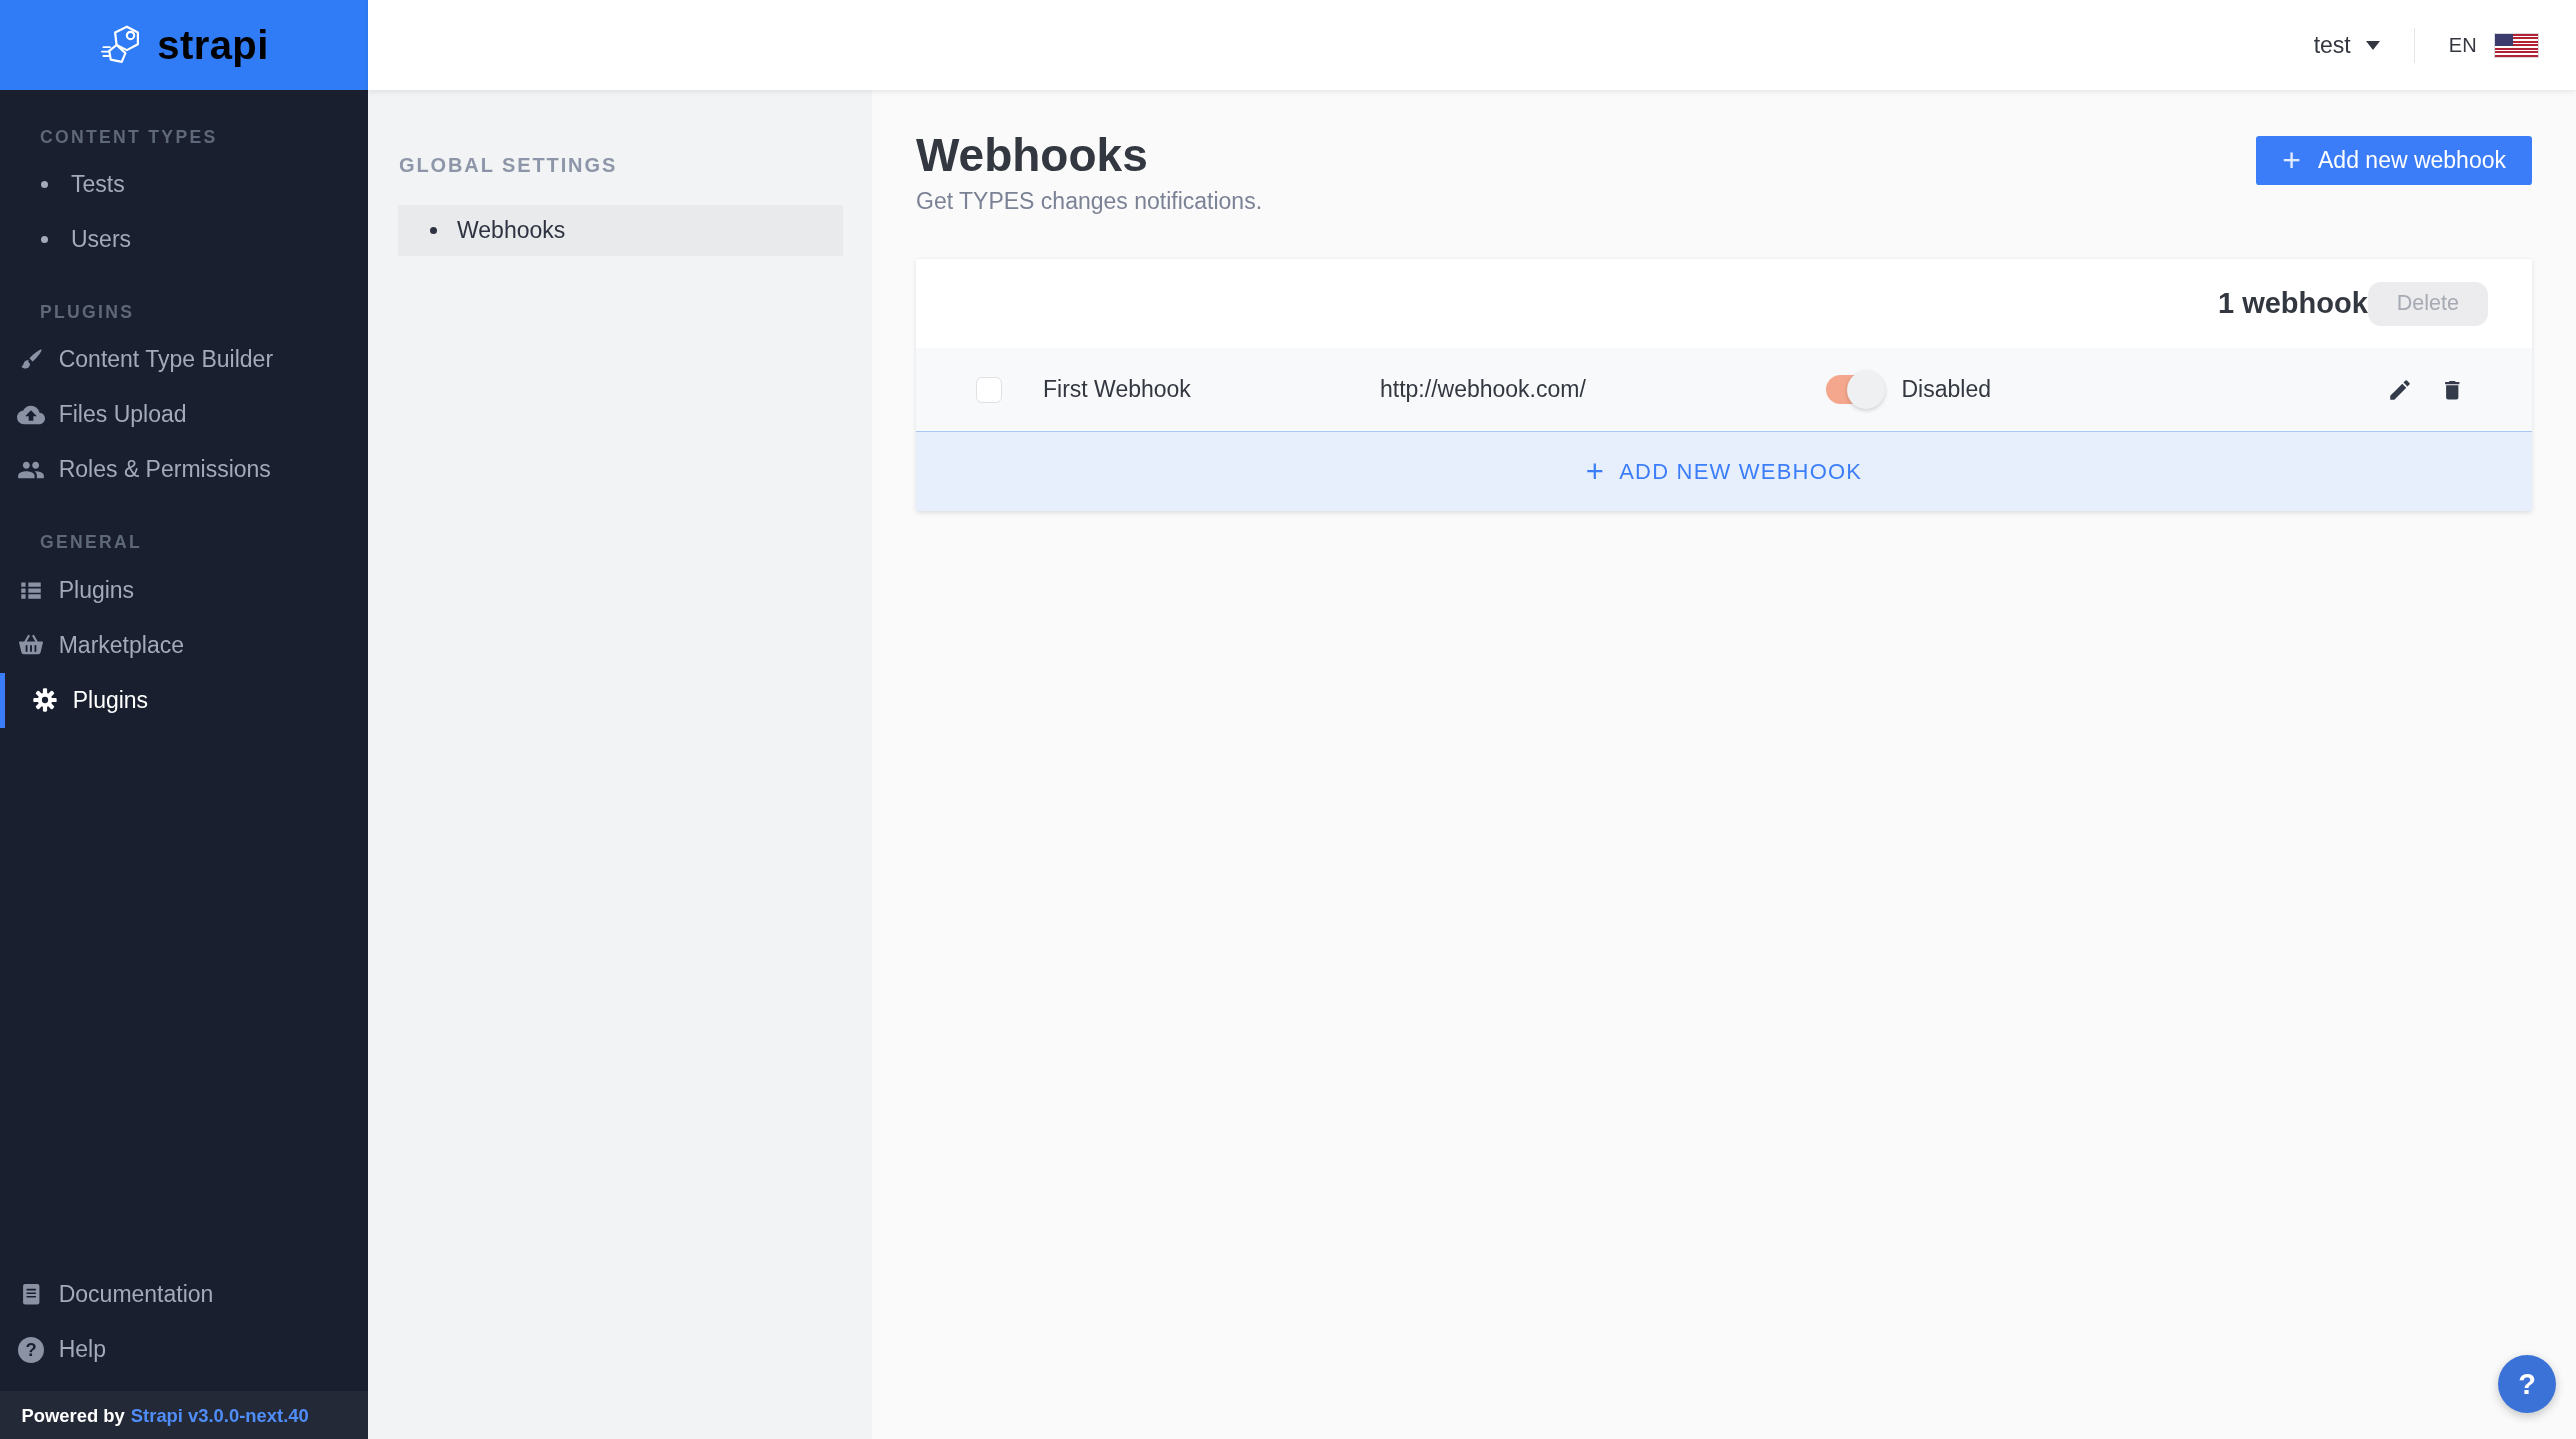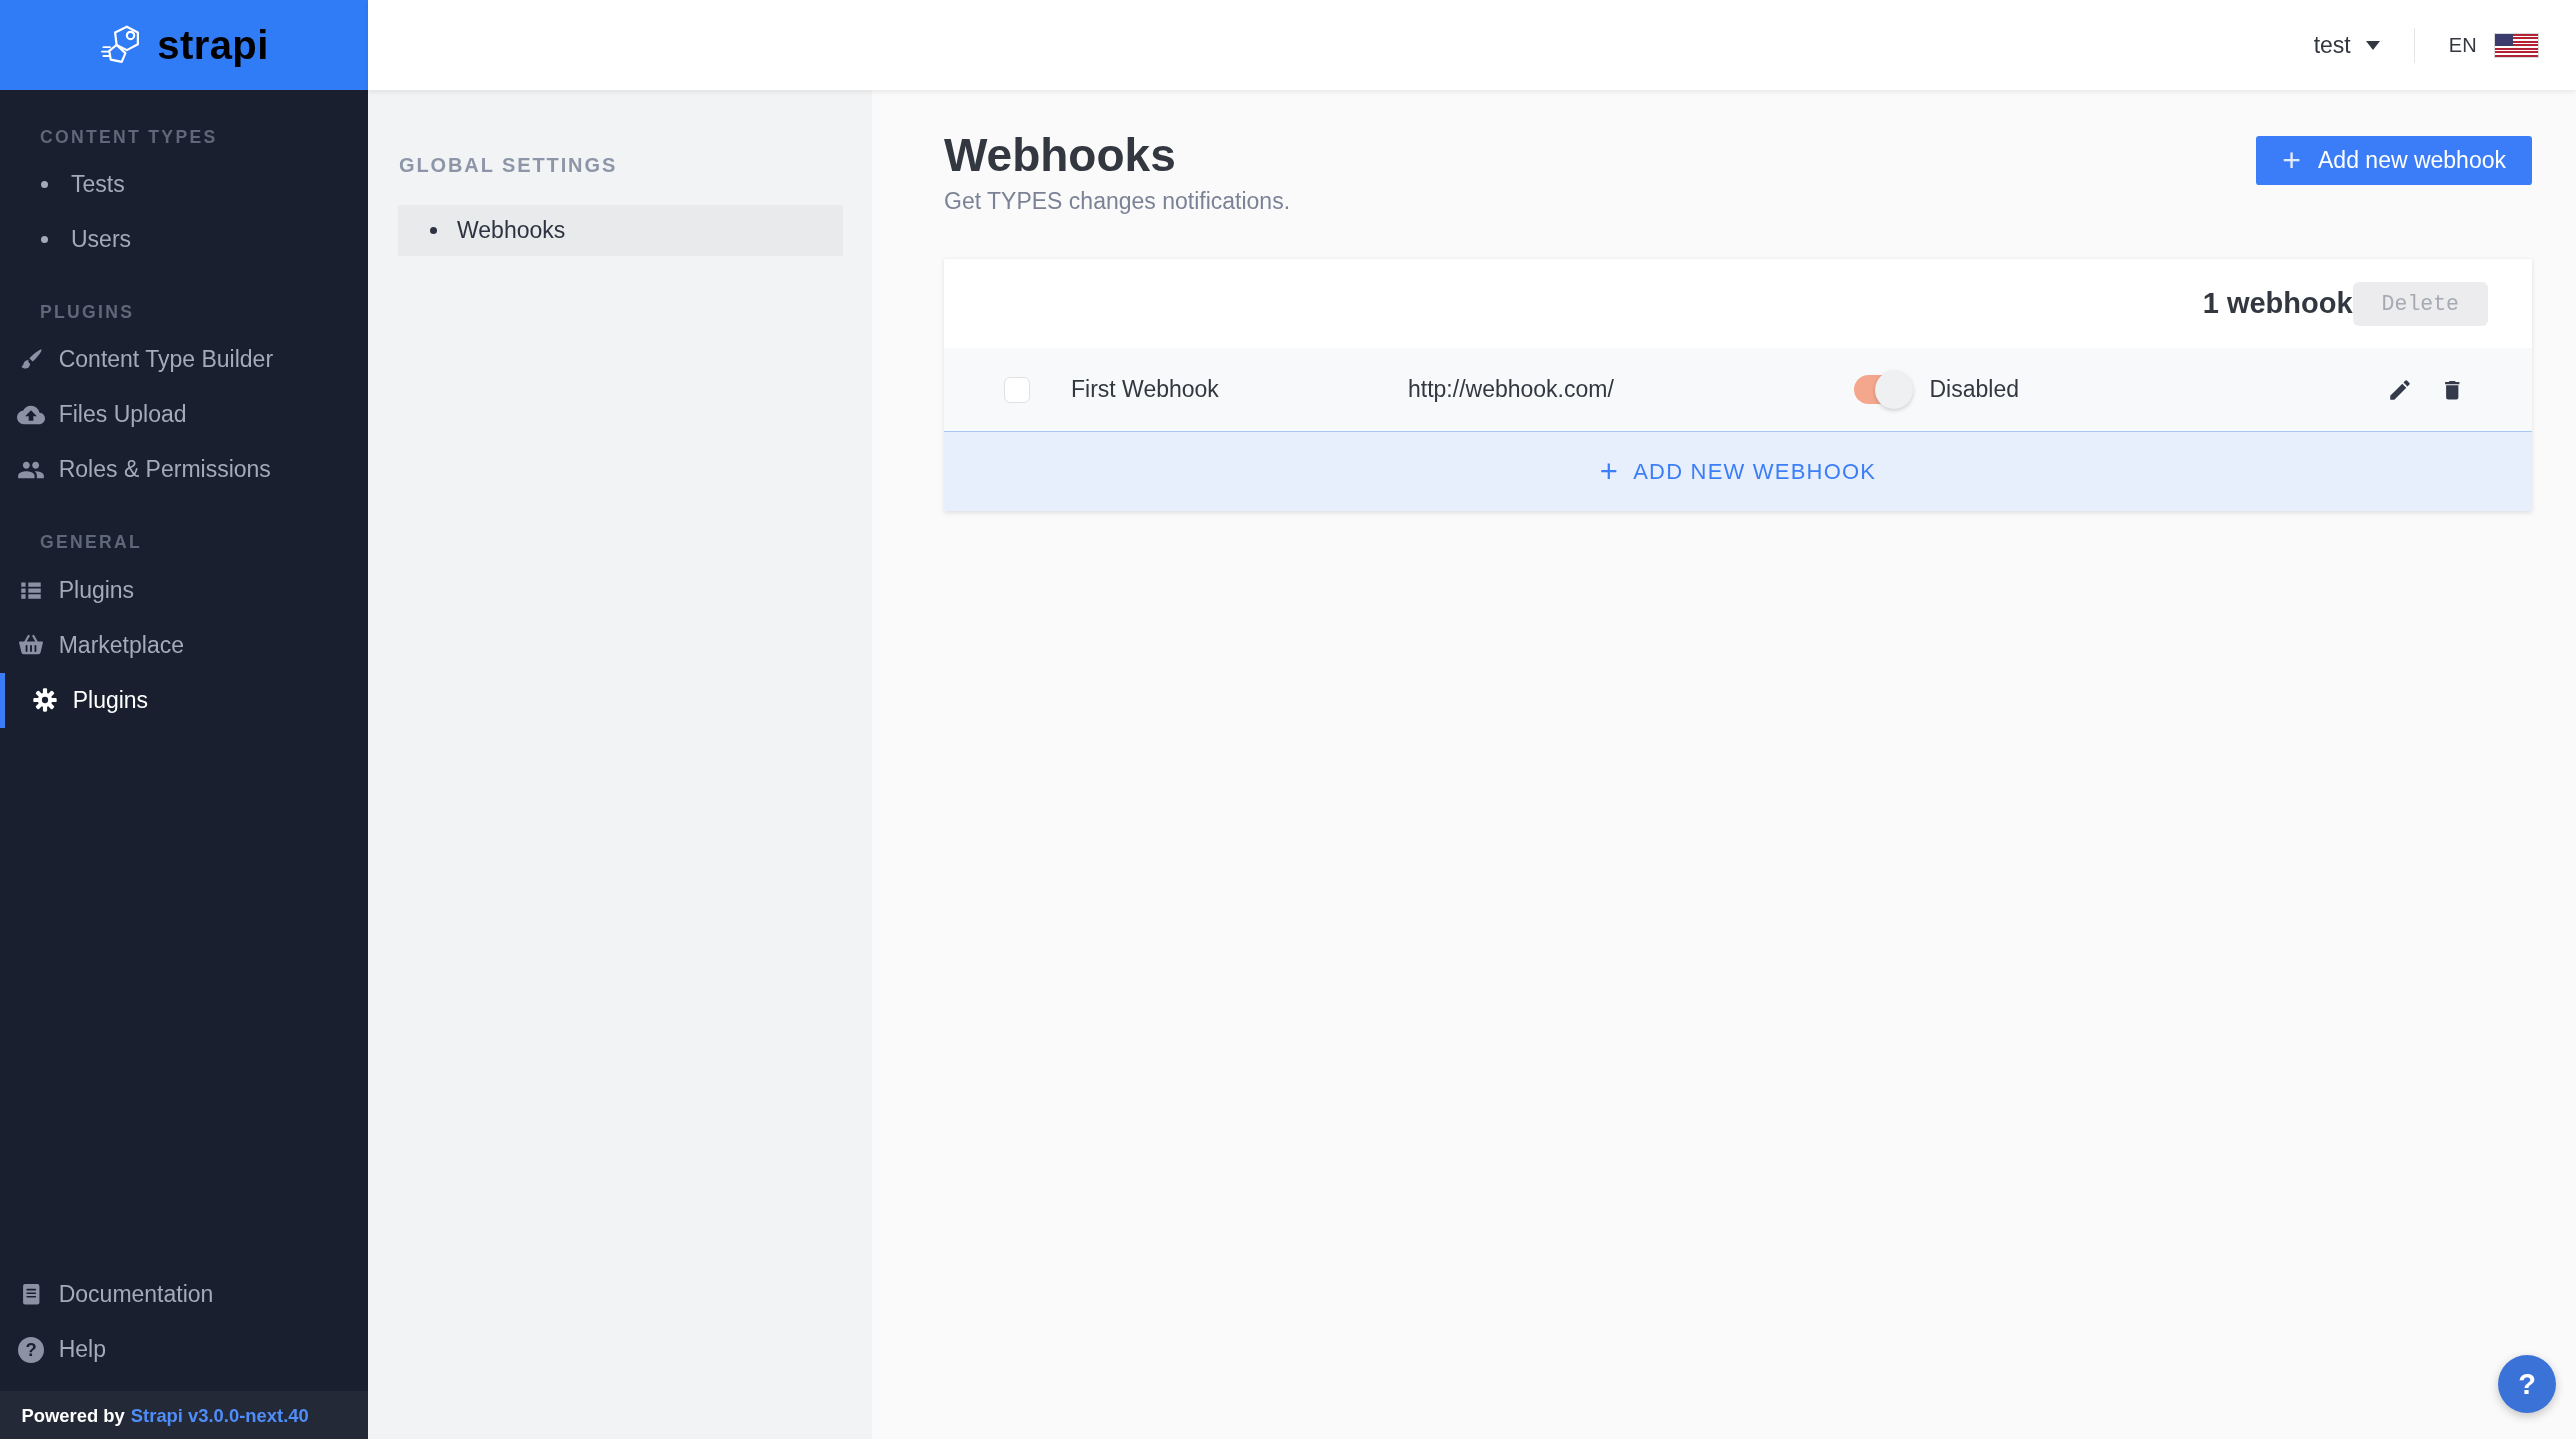--- a/index.html
+++ b/index.html
@@ -34,41 +34,41 @@
   .right-col { flex: 1; display: flex; flex-direction: column; min-width: 0; }
 
   .topbar { height: 90px; flex: 0 0 90px; background: #ffffff; display: flex; align-items: center; justify-content: flex-end; padding-right: 38px; box-shadow: 0 1.5px 4.6px rgba(0,0,0,0.08); position: relative; z-index: 3; }
   .user-menu { display: flex; align-items: center; font-size: 23px; color: #333740; cursor: pointer; }
   .caret-down { width: 0; height: 0; border-left: 7.7px solid transparent; border-right: 7.7px solid transparent; border-top: 9.2px solid #333740; margin-left: 15.3px; }
   .topbar-divider { width: 0.8px; height: 35px; background: #e4e5e9; margin: 0 34px; }
   .locale { display: flex; align-items: flex-end; font-size: 20px; color: #333740; cursor: pointer; }
   .flag { width: 43px; height: 23px; margin-left: 18.4px; position: relative; background: repeating-linear-gradient(180deg, #b22234 0 1.8px, #ffffff 1.8px 3.5px); outline: 0.8px solid #d8dade; }
   .flag::after { content: ""; position: absolute; left: 0; top: 0; width: 17.6px; height: 12.3px; background: #3c3b6e; }
 
-  .content-row { flex: 1; display: flex; min-height: 0; gap: 28px; }
+  .content-row { flex: 1; display: flex; min-height: 0; }
 
   
   .subnav { width: 504px; flex: 0 0 504px; background: #f2f3f4; padding-top: 64px; }
   .subnav-heading { font-size: 20px; font-weight: bold; letter-spacing: 1.9px; color: #8d96a8; margin: 0 0 28px 31px; }
   .subnav-item { height: 51px; margin: 0 29px 0 30px; background: #e9eaec; border-radius: 1.5px; display: flex; align-items: center; padding-left: 32px; font-size: 23px; color: #2d3340; cursor: pointer; }
   .subnav-item .bullet { width: 7px; height: 7px; border-radius: 50%; background: #2d3340; margin-right: 20px; }
 
   
   .main { flex: 1; background: #fafafa; padding: 0 44px; min-width: 0; }
   .main-header { margin-top: 41px; display: flex; justify-content: space-between; align-items: flex-start; }
   .page-title { font-size: 46px; font-weight: bold; color: #333740; line-height: 1.05; }
   .page-subtitle { font-size: 23px; color: #7b8295; margin-top: 9.2px; }
   .btn-primary { margin-top: 4.6px; height: 49px; padding: 0 26px; background: #3b7df8; border: none; border-radius: 3.1px; color: #fff; font-size: 23px; font-family: inherit; display: flex; align-items: center; cursor: pointer; }
   .btn-primary .plus-icon { font-size: 32px; font-weight: 300; opacity: 0.85; margin-right: 17px; line-height: 1; }
   .plus-icon::before { content: "+"; }
 
   .card { margin-top: 44px; border-radius: 2.3px; box-shadow: 0 1.5px 4.6px rgba(200,202,210,0.55); }
   .card-header { height: 89px; background: #ffffff; border-radius: 2.3px 2.3px 0 0; display: flex; align-items: center; justify-content: flex-end; padding: 0 44px 0 48px; }
   .webhook-count { font-size: 29px; font-weight: bold; color: #333740; }
-  .btn-delete { height: 44px; padding: 0 29px; background: #ececee; border: none; border-radius: 6px; color: #a6aab2; font-size: 21.5px; font-family: Liberation Mono, monospace; cursor: pointer; }
+  .btn-delete { height: 44px; padding: 0 29px; background: #ececee; border: none; border-radius: 13px; color: #a6aab2; font-size: 21.5px; font-family: Liberation Sans, sans-serif; cursor: pointer; }
 
   .webhook-row { height: 83px; background: #f8f9fa; display: flex; align-items: center; padding: 0 66px 0 60px; font-size: 23px; color: #333740; }
   .checkbox { width: 26px; height: 26px; border-radius: 6.1px; border: 0.8px solid #dfe1e5; background: #fff; margin-right: 41px; flex: 0 0 26px; cursor: pointer; }
   .cell-name { width: 337px; flex: 0 0 337px; }
   .cell-url { width: 446px; flex: 0 0 446px; }
   .status-col { flex: 1; display: flex; align-items: center; }
   .toggle { position: relative; width: 54px; height: 29px; border-radius: 14.6px; background: #f4a78c; margin-right: 21.5px; cursor: pointer; }
   .toggle .knob { position: absolute; right: -4.6px; top: -4.6px; width: 38px; height: 38px; border-radius: 50%; background: #eef0f2; box-shadow: 0 1.5px 4.6px rgba(0,0,0,0.18); }
   .row-icons { display: flex; align-items: center; gap: 24.5px; color: #333a4a; }
   .row-icons .ico { width: 28px; height: 28px; display: flex; align-items: center; justify-content: center; cursor: pointer; }

